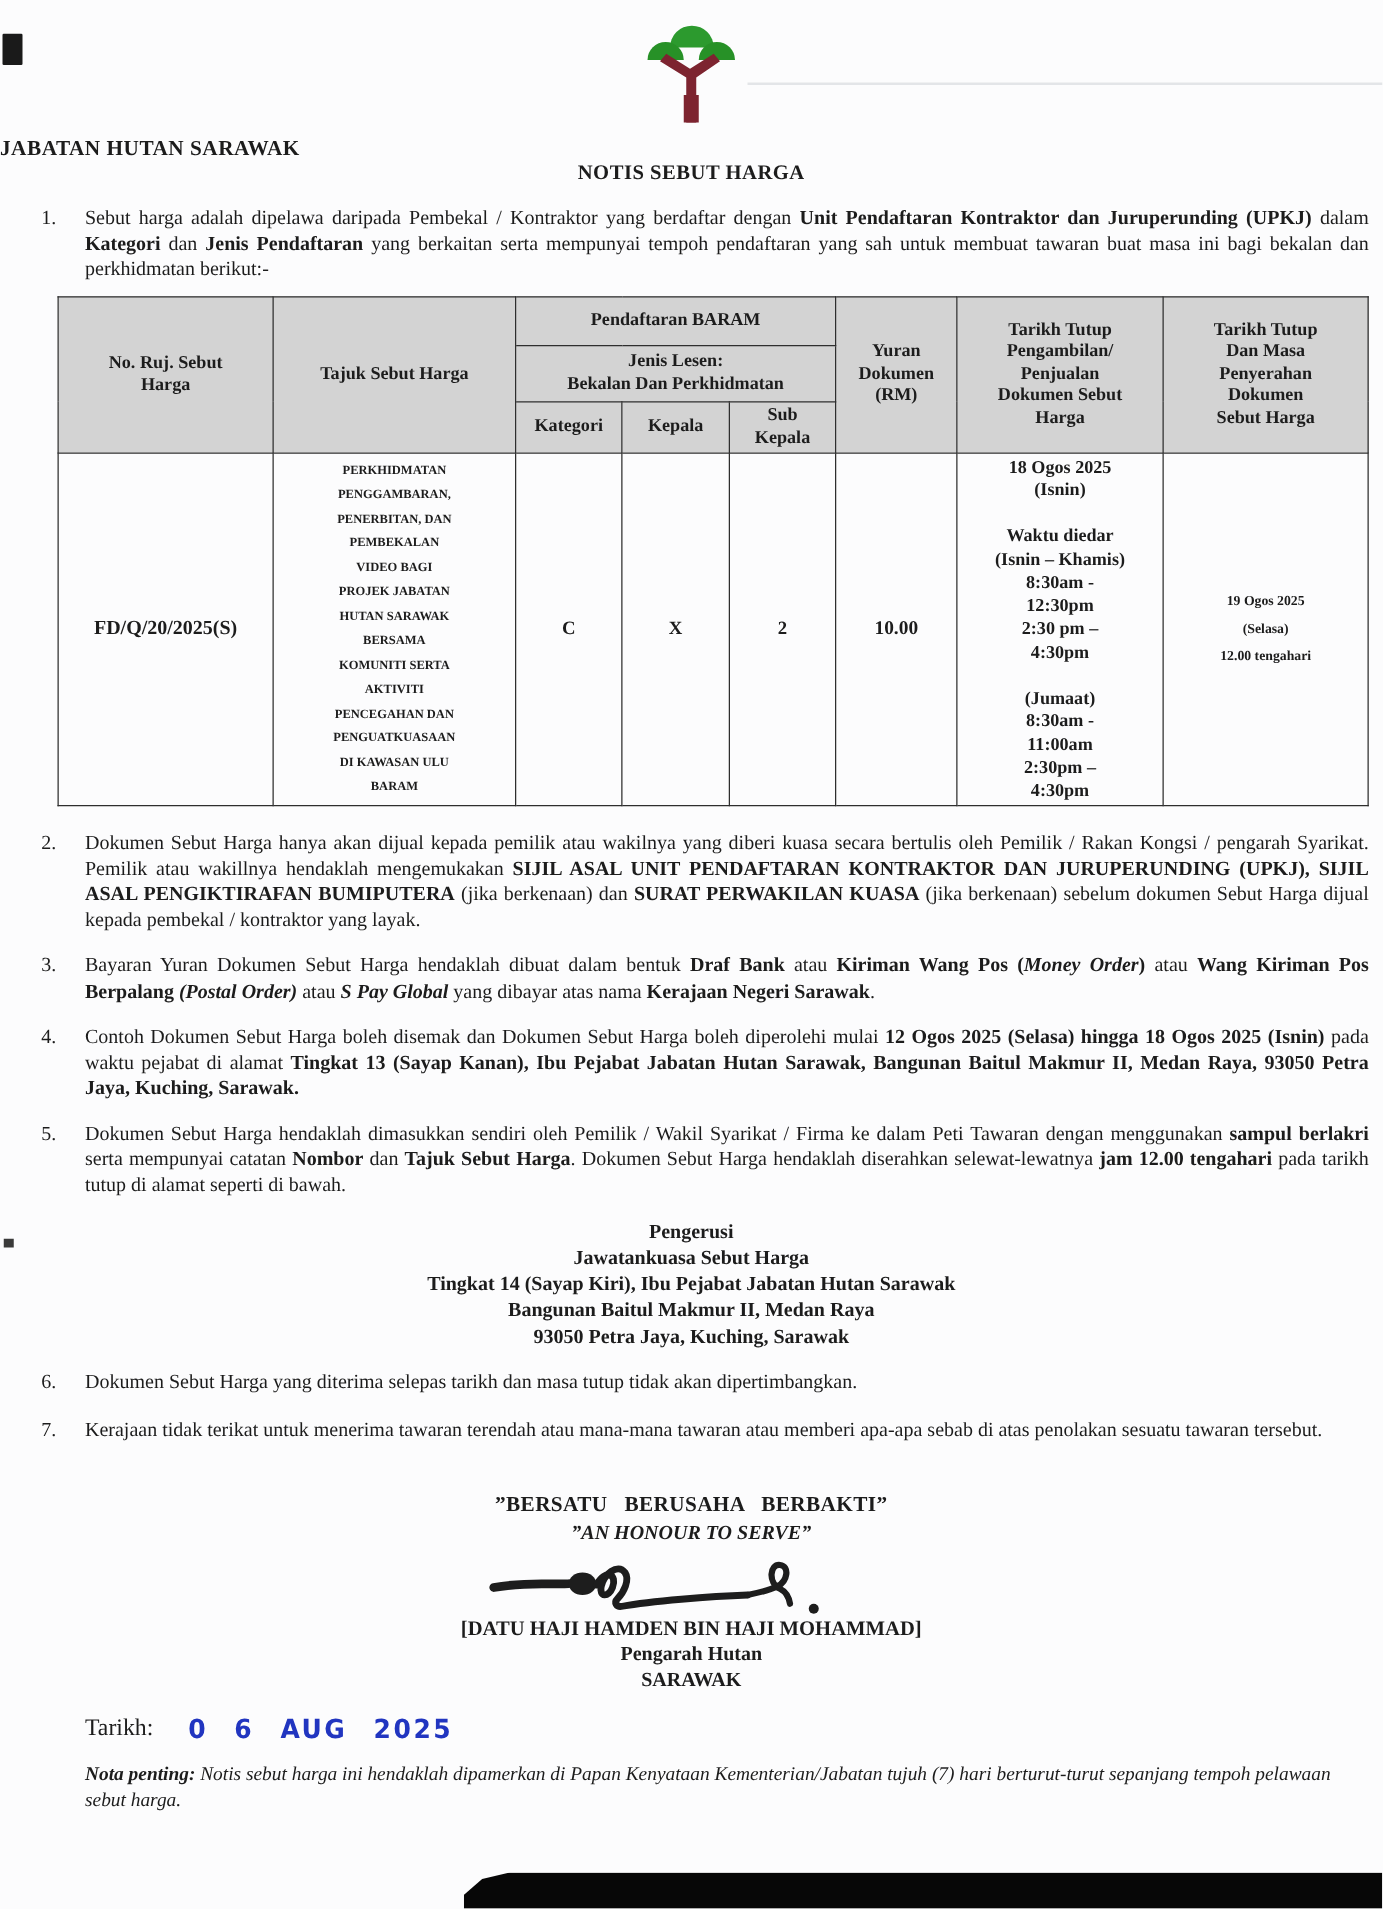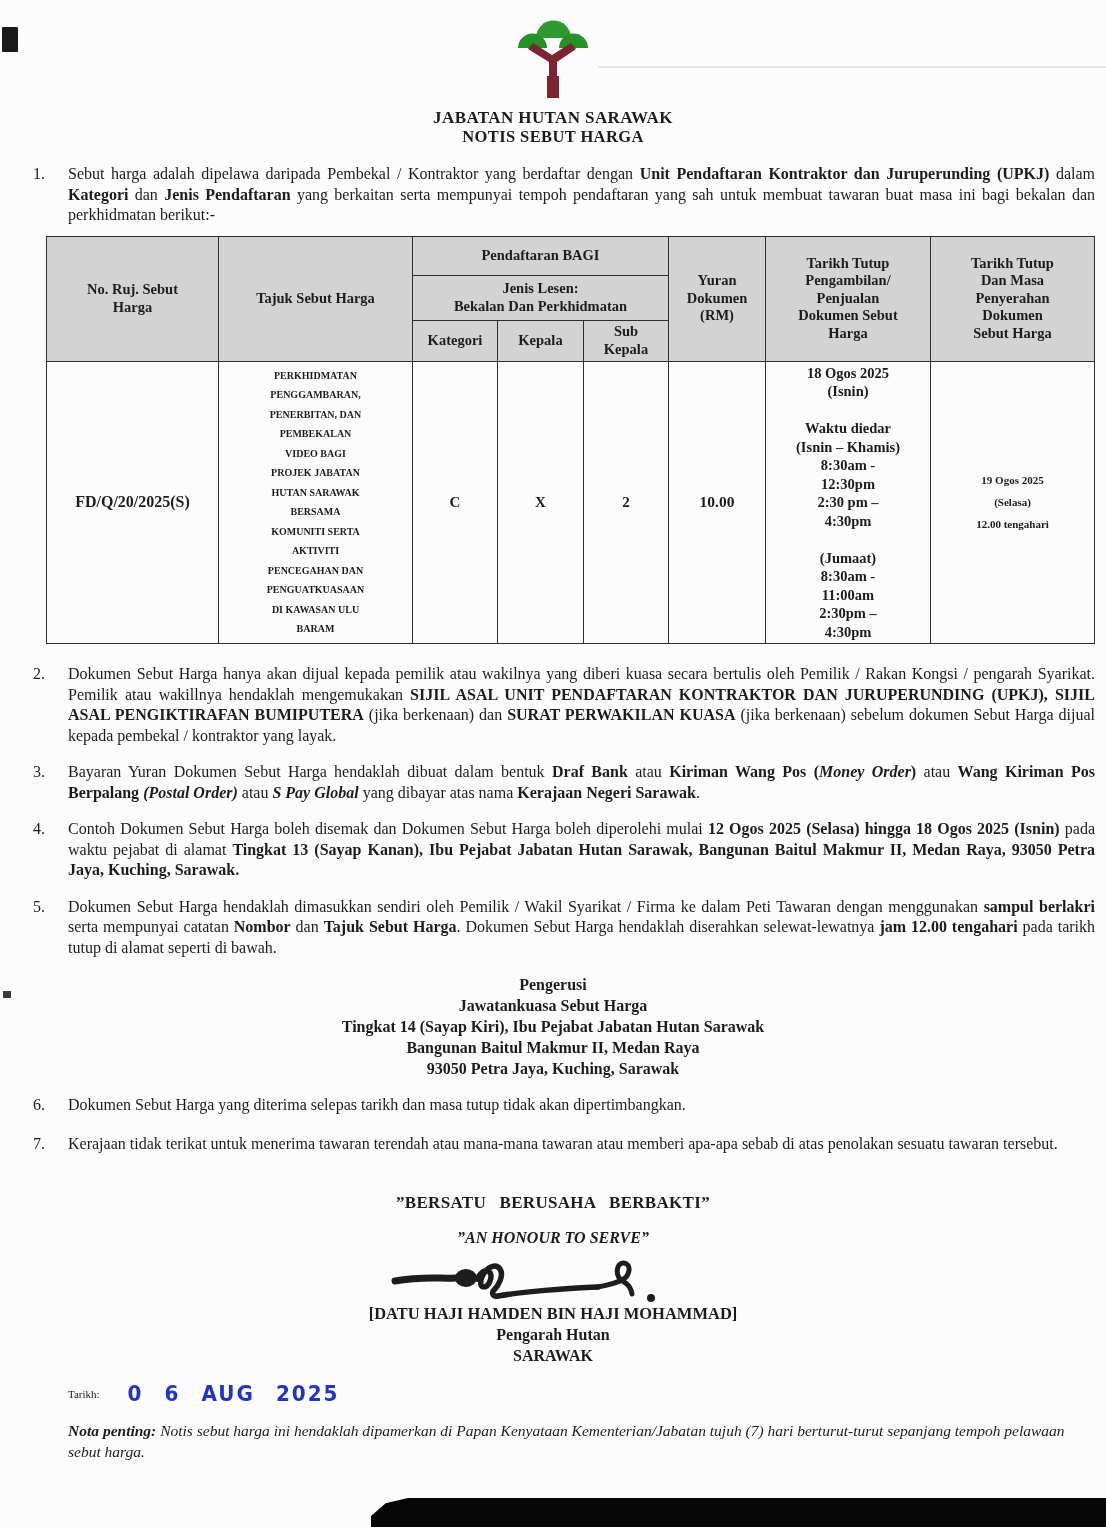--- a/index.html
+++ b/index.html
@@ -8,21 +8,21 @@
     background:#fcfcfd;
     font-family:"Liberation Serif", serif;
     color:#1c1c1c;
     position:relative;
     overflow:hidden;
   }
   .content{padding-top:14px;}
   
   .logo-wrap{text-align:center;}
   .org{
-    text-align:center;font-weight:bold;font-size:17px;letter-spacing:.4px;
+    font-weight:bold;font-size:17px;letter-spacing:.4px;
     margin-top:4px;line-height:19px;
   }
   .doc-title{
     text-align:center;font-weight:bold;font-size:16.5px;letter-spacing:.4px;line-height:19px;
   }
   
   .para{display:flex;margin:18px 11px 0 33px;font-size:16px;line-height:20.5px;}
   .para .num{width:35px;flex:0 0 35px;}
   .para .ptext{flex:1;text-align:justify;}
   .b{font-weight:bold;}
@@ -60,29 +60,29 @@
   .addr{
     text-align:center;font-weight:bold;font-size:16px;line-height:21px;
     white-space:pre-line;margin-top:16px;
   }
   
   .slogan-my{
     text-align:center;font-weight:bold;font-size:17px;letter-spacing:.3px;
     word-spacing:9px;margin-top:39px;
   }
   .slogan-en{
-    text-align:center;font-weight:bold;font-style:italic;font-size:16px;margin-top:16px;
+    text-align:center;font-weight:bold;font-style:italic;font-size:16px;margin-top:4px;
   }
   
   .sig-wrap{text-align:center;margin-top:8px;margin-left:-38px;height:48px;}
   .signatory{text-align:center;font-weight:bold;font-size:16px;line-height:21px;}
   .signatory .nm{font-size:16.5px;}
   
   .date-row{margin:16px 0 0 68px;display:flex;align-items:center;}
-  .date-label{font-size:11px;}
+  .date-label{font-size:19px;}
   .stamp{
     margin-left:28px;
     font-family:"DejaVu Sans", sans-serif;
     font-weight:bold;font-size:20px;color:#2135c0;
     letter-spacing:2px;word-spacing:12px;
     transform:scaleY(1.05);
   }
   
   .nota{
     margin:14px 40px 0 68px;font-size:15.5px;line-height:21px;font-style:italic;
@@ -129,21 +129,21 @@
       <col style="width:85px">
         <col style="width:97px">
         <col style="width:165px">
         <col style="width:164px">
     </colgroup>
     <thead>
       <tr>
         <th rowspan="3">No. Ruj. Sebut
 Harga</th>
         <th rowspan="3">Tajuk Sebut Harga</th>
-        <th colspan="3" class="group-h">Pendaftaran BAGI</th>
+        <th colspan="3" class="group-h">Pendaftaran BARAM</th>
         <th rowspan="3">Yuran
 Dokumen
 (RM)</th>
         <th rowspan="3">Tarikh Tutup
 Pengambilan/
 Penjualan
 Dokumen Sebut
 Harga</th>
         <th rowspan="3">Tarikh Tutup
 Dan Masa

